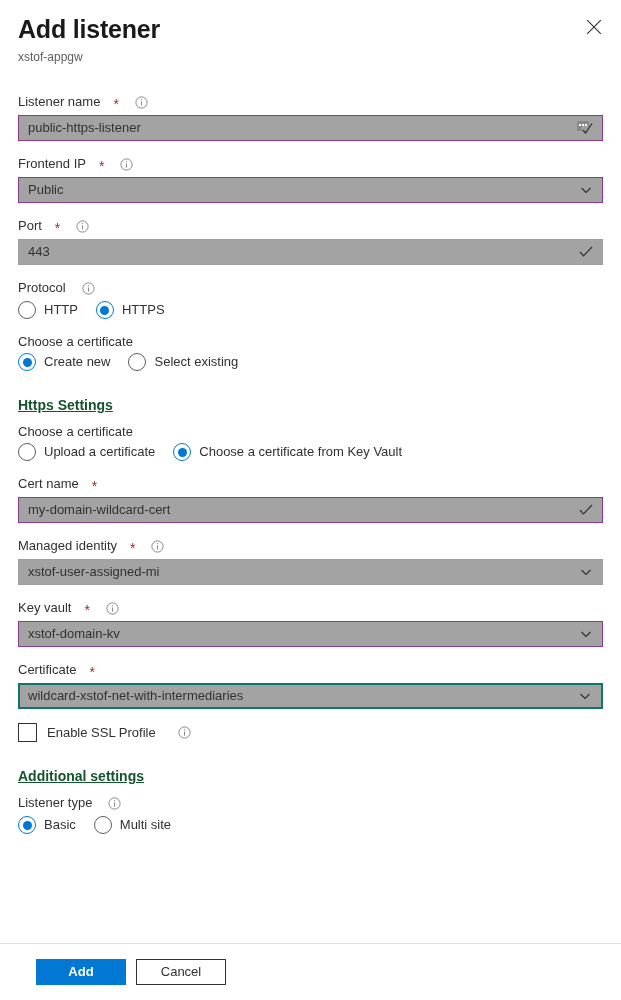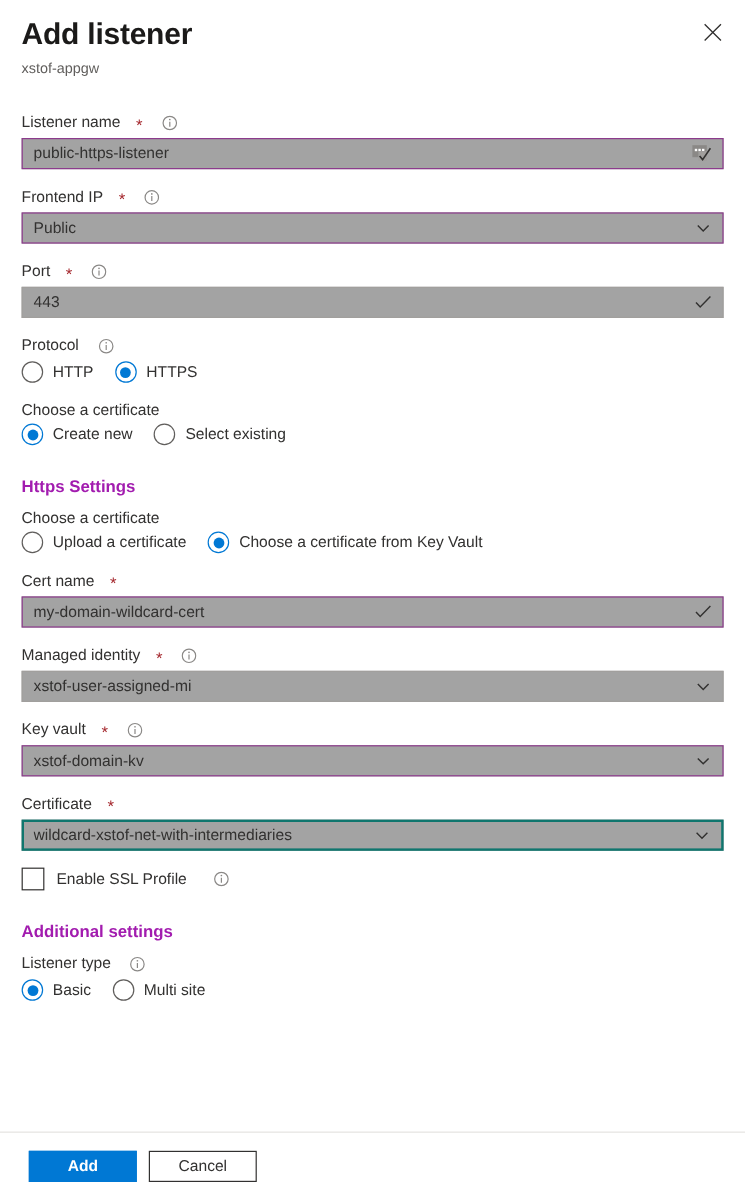--- a/index.html
+++ b/index.html
@@ -189,23 +189,24 @@
     color: #323130;
     display: flex;
     align-items: center;
     gap: 18px;
   }
 
   
   .section-heading {
     font-size: 14px;
     font-weight: bold;
-    color: #a21caf;
+    color: #14532d;
     margin-top: 26px;
     margin-bottom: 10px;
+    text-decoration: underline;
   }
 
   .sub-label {
     font-size: 13px;
     color: #323130;
     line-height: 18px;
     margin-bottom: 2px;
   }
 
   .group { margin-bottom: 14px; }
@@ -218,21 +219,21 @@
     bottom: 56px;
     height: 1px;
     background: #e1dfdd;
   }
   .footer {
     position: absolute;
     left: 0;
     right: 0;
     bottom: 0;
     height: 56px;
-    padding-left: 24px;
+    padding-left: 36px;
     display: flex;
     align-items: center;
     gap: 10px;
     background: #ffffff;
   }
   .btn {
     height: 26px;
     min-width: 90px;
     font-size: 13px;
     font-family: "Liberation Sans", sans-serif;

